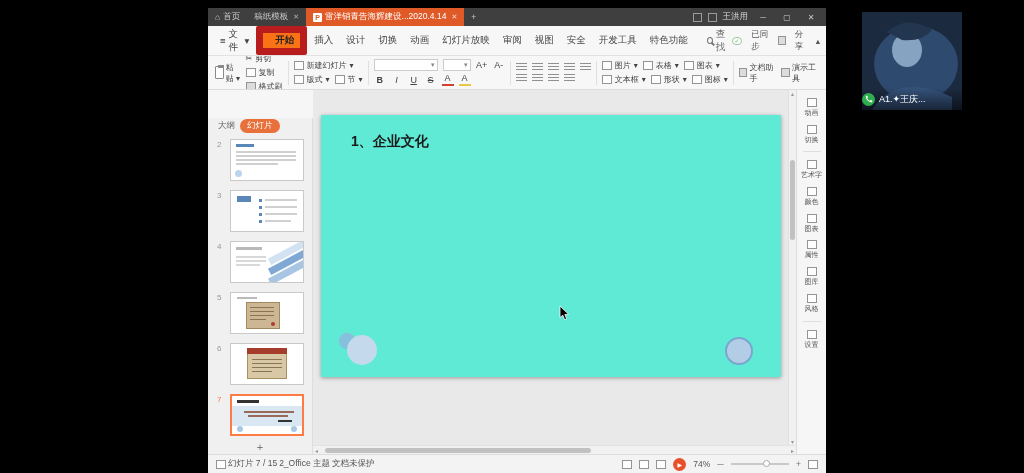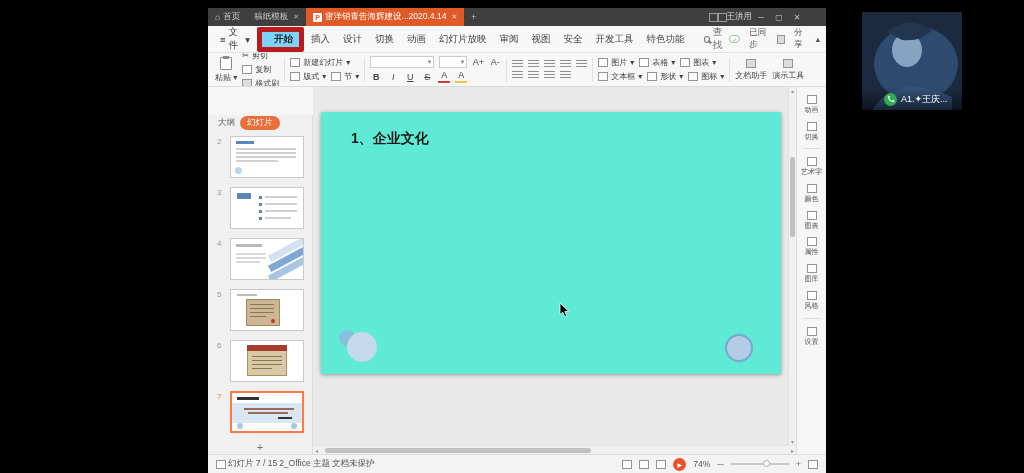--- a/index.html
+++ b/index.html
@@ -10,48 +10,48 @@
          background:#f6f6f6; display:flex; flex-direction:column; font-size:9px; color:#333; }
 
   
   .titlebar { flex:0 0 18px; background:#3f3f3f; display:flex; align-items:stretch;
               color:#c9c9c9; font-size:8.5px; }
   .tb-tab { display:flex; align-items:center; gap:3px; padding:0 7px; white-space:nowrap; }
   .tb-tab.doc { background:#e05a28; color:#fff; }
   .wps-p { width:9px; height:9px; background:#fff; color:#e05a28; font-size:7px; font-weight:bold;
            display:flex; align-items:center; justify-content:center; border-radius:1px; }
   .tab-x { font-size:7px; opacity:.8; margin-left:2px; }
-  .tb-right { margin-left:auto; display:flex; align-items:center; padding-right:20px; }
+  .tb-right { margin-left:auto; display:flex; align-items:center; gap:6px; padding-right:6px; }
   .tb-ico { width:9px; height:9px; border:1px solid #9a9a9a; background:transparent; }
   .win-btn { width:18px; height:100%; display:flex; align-items:center; justify-content:center; font-size:8px; }
   .user-name { color:#ddd; }
 
   
   .menubar { flex:0 0 20px; background:#f7f7f7; border-bottom:1px solid #e2e2e2; display:flex;
              align-items:center; padding:0 6px; gap:1px; font-size:9.5px; color:#444; }
   .menu-file { display:flex; align-items:center; gap:3px; padding:0 6px; }
   .menu-item { padding:1px 6px; border-radius:2px; white-space:nowrap; }
-  .menu-item.active { background:#7dd3fc; border:5px solid #b91c1c; font-weight:bold; color:#222;padding-left:12px; }
+  .menu-item.active { background:#f97316; border:7px solid #b91c1c; font-weight:bold; color:#222;padding-left:12px; }
   .menu-find { display:flex; align-items:center; gap:3px; margin-left:12px; color:#666; }
   .ico-search { display:inline-block; width:7px; height:7px; border:1.5px solid #777;
                 border-radius:50%; position:relative; }
   .ico-search::after { content:""; position:absolute; width:4px; height:1.5px; background:#777;
                        transform:rotate(45deg); right:-3px; bottom:-1px; }
   .menu-right { margin-left:auto; display:flex; align-items:center; gap:9px; color:#555; font-size:8.5px; }
   .cloud { width:14px; height:8px; border:1px solid #9bc79b; border-radius:5px; display:flex;
            align-items:center; justify-content:center; font-size:6px; color:#5aa75a; background:#fff; }
   .chip { display:inline-block; width:10px; height:9px; border:1px solid #949494; background:#fdfdfd; }
   .chip.solid { background:#dcdcdc; }
 
   
   .toolbar { flex:0 0 34px; background:#f7f7f7; border-bottom:1px solid #dcdcdc; display:flex;
              align-items:center; padding:0 2px; overflow:hidden; }
   .tb-group { display:flex; align-items:center; gap:5px; padding:0 5px; }
   .tb-sep { width:1px; height:24px; background:#e0e0e0; flex:0 0 1px; }
-  .big-btn { display:flex; flex-direction:column; align-items:center; gap:2px; font-size:8px; color:#444; }
+  .big-btn { display:flex; align-items:center; gap:2px; font-size:8px; color:#444; }
   .paste-ico { width:12px; height:13px; border:1px solid #8a8a8a; background:#fff; border-radius:1px; position:relative; }
   .paste-ico::before { content:""; position:absolute; top:-2px; left:2px; width:6px; height:3px; background:#8a8a8a; }
   .small-col { display:flex; flex-direction:column; gap:3px; }
   .small-btn { display:flex; align-items:center; gap:3px; font-size:8px; color:#444; white-space:nowrap; }
   .combo { display:flex; align-items:center; justify-content:flex-end; width:64px; height:12px;
            border:1px solid #ccc; background:#fff; padding:0 2px; color:#888; font-size:7px; }
   .combo.size { width:28px; }
   .fmt { width:12px; text-align:center; font-size:9px; color:#444; }
   .fmt.b { font-weight:bold; } .fmt.i { font-style:italic; } .fmt.u { text-decoration:underline; }
   .fmt.s { text-decoration:line-through; }
@@ -123,21 +123,21 @@
   .play { width:13px; height:13px; border-radius:50%; background:#e8502a; color:#fff; display:flex;
           align-items:center; justify-content:center; font-size:6px; }
   .ztrack { width:58px; height:2px; background:#c9c9c9; position:relative; }
   .zthumb { position:absolute; left:55%; top:-3px; width:7px; height:7px; background:#fff;
             border:1px solid #aaa; border-radius:50%; }
   .zbtn { color:#777; font-size:9px; }
 
   
   .call { position:absolute; left:862px; top:12px; width:100px; height:98px; background:#2e2e2e; overflow:hidden; }
   .call-bottom { position:absolute; left:0; right:0; bottom:0; height:22px; display:flex; align-items:center;
-                 gap:4px; padding:0 22px; background:linear-gradient(transparent, rgba(0,0,0,.55));
+                 gap:4px; padding:0 0; background:linear-gradient(transparent, rgba(0,0,0,.55));
                  color:#fff; font-size:9px; white-space:nowrap; }
   .phone { width:13px; height:13px; border-radius:50%; background:#2fae4e; display:flex;
            align-items:center; justify-content:center; flex:0 0 13px; }
 
   
   .d { position:absolute; }
 </style>
 </head>
 <body>
 

